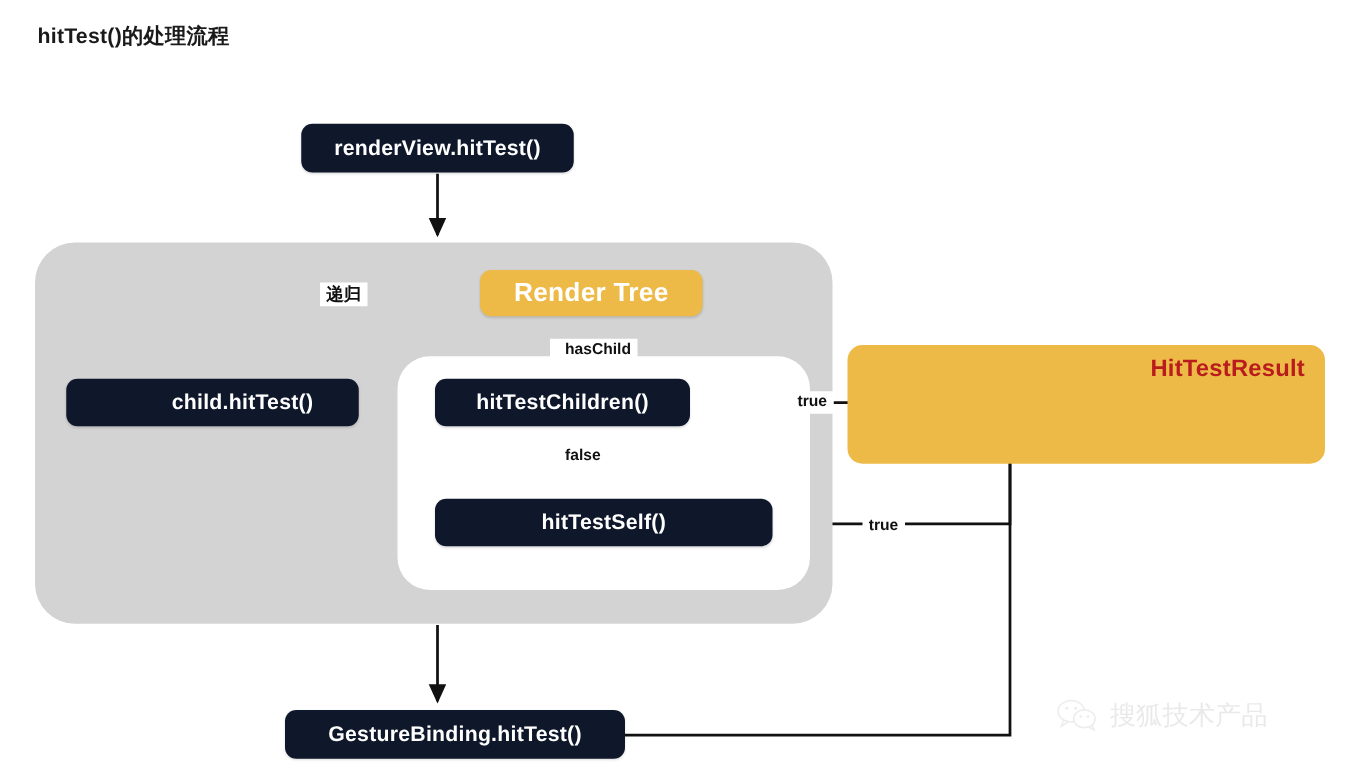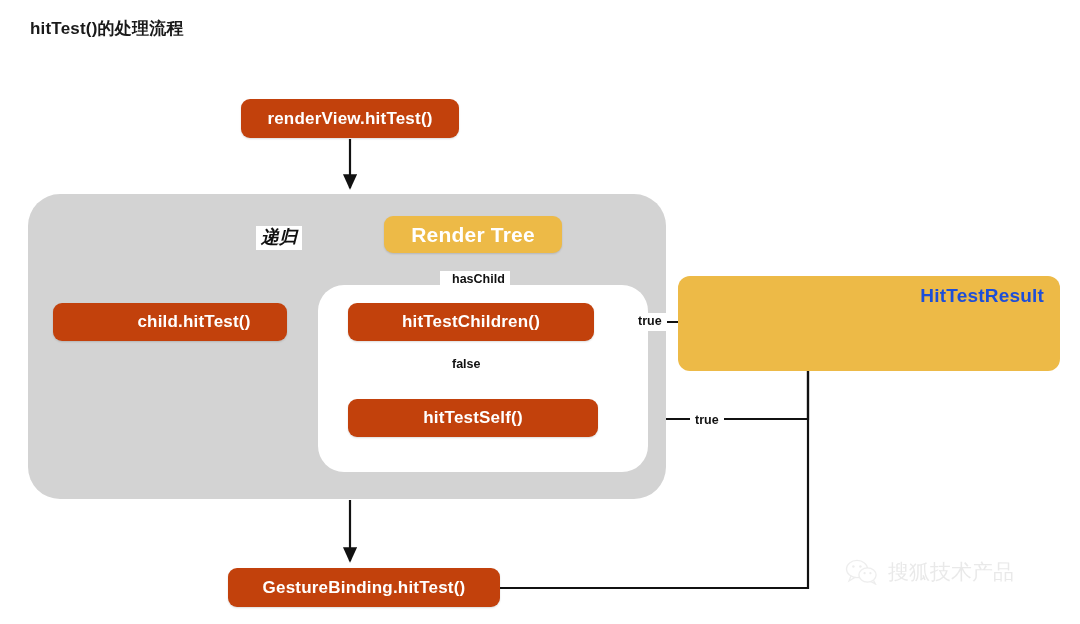--- a/index.html
+++ b/index.html
@@ -23,49 +23,49 @@
   .white-container{
     position:absolute;left:318px;top:285px;width:330px;height:187px;
     background:#ffffff;border-radius:26px;
   }
   .gold-container{
     position:absolute;left:678px;top:276px;width:382px;height:95px;
     background:#edba47;border-radius:12px;
   }
   .gold-container-label{
     position:absolute;right:16px;top:9px;
-    font-size:19px;font-weight:bold;color:#1d4ed8;
+    font-size:19px;font-weight:bold;color:#b91c1c;
     letter-spacing:.2px;white-space:nowrap;
   }
 
   
   .node{
     position:absolute;display:flex;align-items:center;justify-content:center;
     border-radius:9px;color:#ffffff;font-size:17px;font-weight:bold;
     letter-spacing:.2px;white-space:nowrap;
     box-shadow:0 1px 2px rgba(0,0,0,.14);
   }
-  .node.blue{background:#c2410c;}
+  .node.blue{background:#0f172a;}
   .node.gold{background:#edba47;}
 
   .n-renderview{left:241px;top:99px;width:218px;height:39px;}
   .n-rendertree{left:384px;top:216px;width:178px;height:37px;font-size:21px;}
   .n-child{left:53px;top:303px;width:186px;height:38px;padding-left:48px;}
-  .n-hittestchildren{left:348px;top:303px;width:246px;height:38px;}
-  .n-hittestself{left:348px;top:399px;width:250px;height:38px;}
+  .n-hittestchildren{left:348px;top:303px;width:204px;height:38px;}
+  .n-hittestself{left:348px;top:399px;width:270px;height:38px;}
   .n-add{left:700px;top:305px;width:200px;height:38px;font-size:17px;}
   .n-gesture{left:228px;top:568px;width:272px;height:39px;}
 
   
   .edge-label{
     position:absolute;background:#ffffff;color:#111111;
     font-size:12.5px;font-weight:bold;padding:2px 5px;
     white-space:nowrap;line-height:1.1;
   }
-  .edge-label.cn{font-size:18px;font-style:italic;}
+  .edge-label.cn{font-size:14px;}
   .lbl-digui{left:256px;top:226px;}
   .lbl-haschild{left:440px;top:271px;padding-left:12px;}
   .lbl-false{left:447px;top:356px;text-align:right;}
   .lbl-true1{left:633px;top:313px;}
   .lbl-true2{left:690px;top:412px;}
 
   
   .watermark{
     position:absolute;left:845px;top:558px;
     display:flex;align-items:center;gap:9px;

